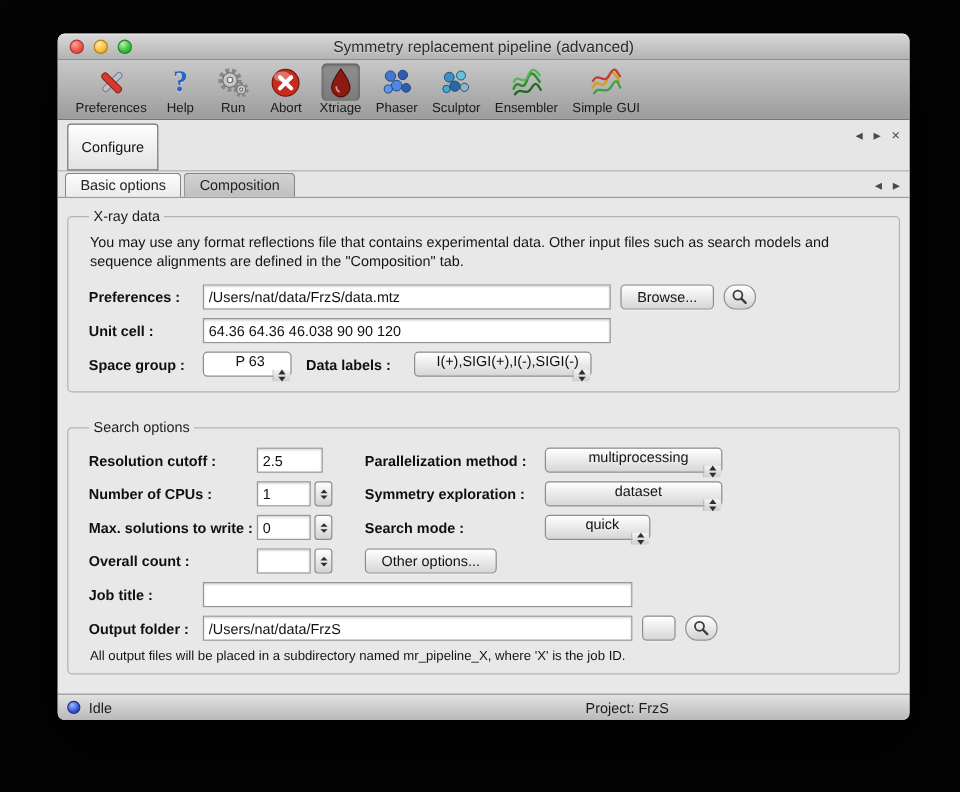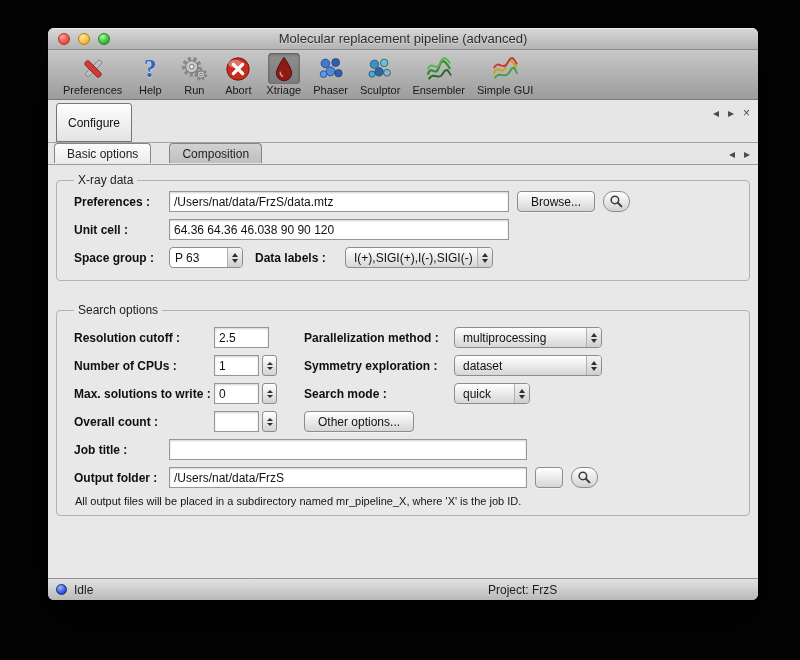--- a/index.html
+++ b/index.html
@@ -34,22 +34,22 @@
   .qmark { font:bold 25px "Liberation Serif", serif; color:#2c63c9; text-shadow:0 1px 1px rgba(255,255,255,.55); }
 
   
   .config-row { flex:0 0 27px; position:relative; background:#e6e6e6; border-bottom:1px solid #a2a2a2; padding:3px 0 0 8px; }
   .config-tab { display:inline-flex; align-items:center; height:39px; padding:0 11px; font-size:12px; color:#111;
                 background:linear-gradient(#fefefe,#e3e3e3); border:1px solid #767676; border-radius:3px 3px 0 0; }
   .pane-ctrls { position:absolute; right:8px; top:6px; display:flex; gap:9px; font-size:12px; color:#4a4a4a; }
   .pane-ctrls span { cursor:default; line-height:14px; }
 
   
-  .tab-row { flex:0 0 22px; position:relative; display:flex; align-items:flex-start; padding:0 0 0 6px;
-             background:#e6e6e6; border-bottom:1px solid #9a9a9a;gap:16px; }
+  .tab-row { flex:0 0 22px; position:relative; display:flex; align-items:center; padding:0 0 0 6px;
+             background:#e6e6e6; border-bottom:1px solid #9a9a9a; }
   .tab { height:20px; display:flex; align-items:center; padding:0 12px; margin-right:2px; font-size:12px; color:#222;
          border:1px solid #858585; border-bottom:none; border-radius:4px 4px 0 0;
          background:linear-gradient(#d2d2d2,#bfbfbf); }
   .tab.active { background:linear-gradient(#fcfcfc,#ebebeb); }
   .tab-ctrls { position:absolute; right:8px; top:4px; display:flex; gap:9px; font-size:12px; color:#4a4a4a; }
 
   
   .content { flex:1 1 auto; background:#e8e8e8; padding:8px 8px 0; }
   fieldset.group { border:1px solid #b2b2b2; border-radius:4px; padding:4px 10px 8px 17px; }
   fieldset.group + fieldset.group { margin-top:0; }
@@ -69,23 +69,23 @@
                 box-shadow:inset 0 1px 2px rgba(0,0,0,.18); }
   .fw340 { width:340px; } .fw358 { width:358px; } .fw55 { width:55px; } .fw45 { width:45px; }
 
   button.mac-btn { height:21px; margin-left:8px; padding:0 13px; font:12px "Liberation Sans", sans-serif; color:#111;
                    border:1px solid #8d8d8d; border-radius:4px;
                    background:linear-gradient(#ffffff,#d6d6d6); box-shadow:0 1px 0 rgba(255,255,255,.45); }
   button.mag { width:27px; height:21px; margin-left:8px; border:1px solid #8d8d8d; border-radius:10px;
                background:linear-gradient(#ffffff,#d2d2d2); display:flex; align-items:center; justify-content:center; }
 
   .popup, .combo { height:21px; display:flex; align-items:center; padding-left:8px; font-size:12px; color:#111;
-                   border:1px solid #8d8d8d; border-radius:4px; background:linear-gradient(#ffffff,#d6d6d6); }
+                   border:1px solid #8d8d8d; border-radius:4px; background:linear-gradient(#ffffff,#d6d6d6);flex-direction:column; }
   .combo { background:#fff; padding-left:5px; }
-  .pw148 { width:148px; } .pw88 { width:76px;text-align:right; } .pw74 { width:74px; }
+  .pw148 { width:148px; } .pw88 { width:88px;text-align:right; } .pw74 { width:74px; }
   .popup-arrows { margin-left:auto; align-self:stretch; width:15px; display:flex; flex-direction:column;
                   align-items:center; justify-content:center; gap:2px; border-left:1px solid #b0b0b0;
                   background:linear-gradient(#f4f4f4,#cfcfcf); border-radius:0 3px 3px 0; }
   .tri-up   { width:0; height:0; border-left:3.5px solid transparent; border-right:3.5px solid transparent; border-bottom:4px solid #2e2e2e; }
   .tri-down { width:0; height:0; border-left:3.5px solid transparent; border-right:3.5px solid transparent; border-top:4px solid #2e2e2e; }
 
   .spinner { width:15px; height:21px; margin-left:3px; border:1px solid #8d8d8d; border-radius:3px;
              background:linear-gradient(#ffffff,#d2d2d2); display:flex; flex-direction:column;
              align-items:center; justify-content:center; gap:2px; }
   .spinner .tri-up { border-bottom-width:3.5px; border-left-width:3px; border-right-width:3px; }
@@ -105,21 +105,21 @@
 
 <div class="stage">
   <div class="window">
 
     <div class="titlebar">
       <div class="traffic">
         <span class="tl red"></span>
         <span class="tl yellow"></span>
         <span class="tl green"></span>
       </div>
-      <div class="title">Molecular replacement pipeline (advanced)</div>
+      <div class="title">Symmetry replacement pipeline (advanced)</div>
     </div>
 
     <div class="toolbar">
 
       <div class="tb-item">
         <div class="tb-icon">
           <svg width="28" height="28" viewBox="0 0 30 30">
             <rect x="12.5" y="3" width="5" height="22" rx="2.2" transform="rotate(45 15 15)" fill="#bcc2cb" stroke="#767d88" stroke-width="0.9"></rect>
             <rect x="12" y="4" width="6" height="22" rx="2.6" transform="rotate(-45 15 15)" fill="#d23b2f" stroke="#8c221a" stroke-width="0.9"></rect>
           </svg>
@@ -241,20 +241,21 @@
         <span>◂</span>
         <span>▸</span>
       </div>
     </div>
 
     <div class="content">
 
       <fieldset class="group group-xray">
         <legend>X-ray data</legend>
 
+        <div class="desc">You may use any format reflections file that contains experimental data.  Other input files such as search models and sequence alignments are defined in the "Composition" tab.</div>
 
         <div class="row">
           <span class="lbl w95">Preferences :</span>
           <input class="field fw340" value="/Users/nat/data/FrzS/data.mtz" style="">
           <button class="mac-btn">Browse...</button>
           <button class="mag">
             <svg width="15" height="15" viewBox="0 0 16 16">
               <circle cx="6.3" cy="6.3" r="4" fill="none" stroke="#3c3c3c" stroke-width="1.6"></circle>
               <line x1="9.4" y1="9.4" x2="13.2" y2="13.2" stroke="#3c3c3c" stroke-width="2.1" stroke-linecap="round"></line>
             </svg>

